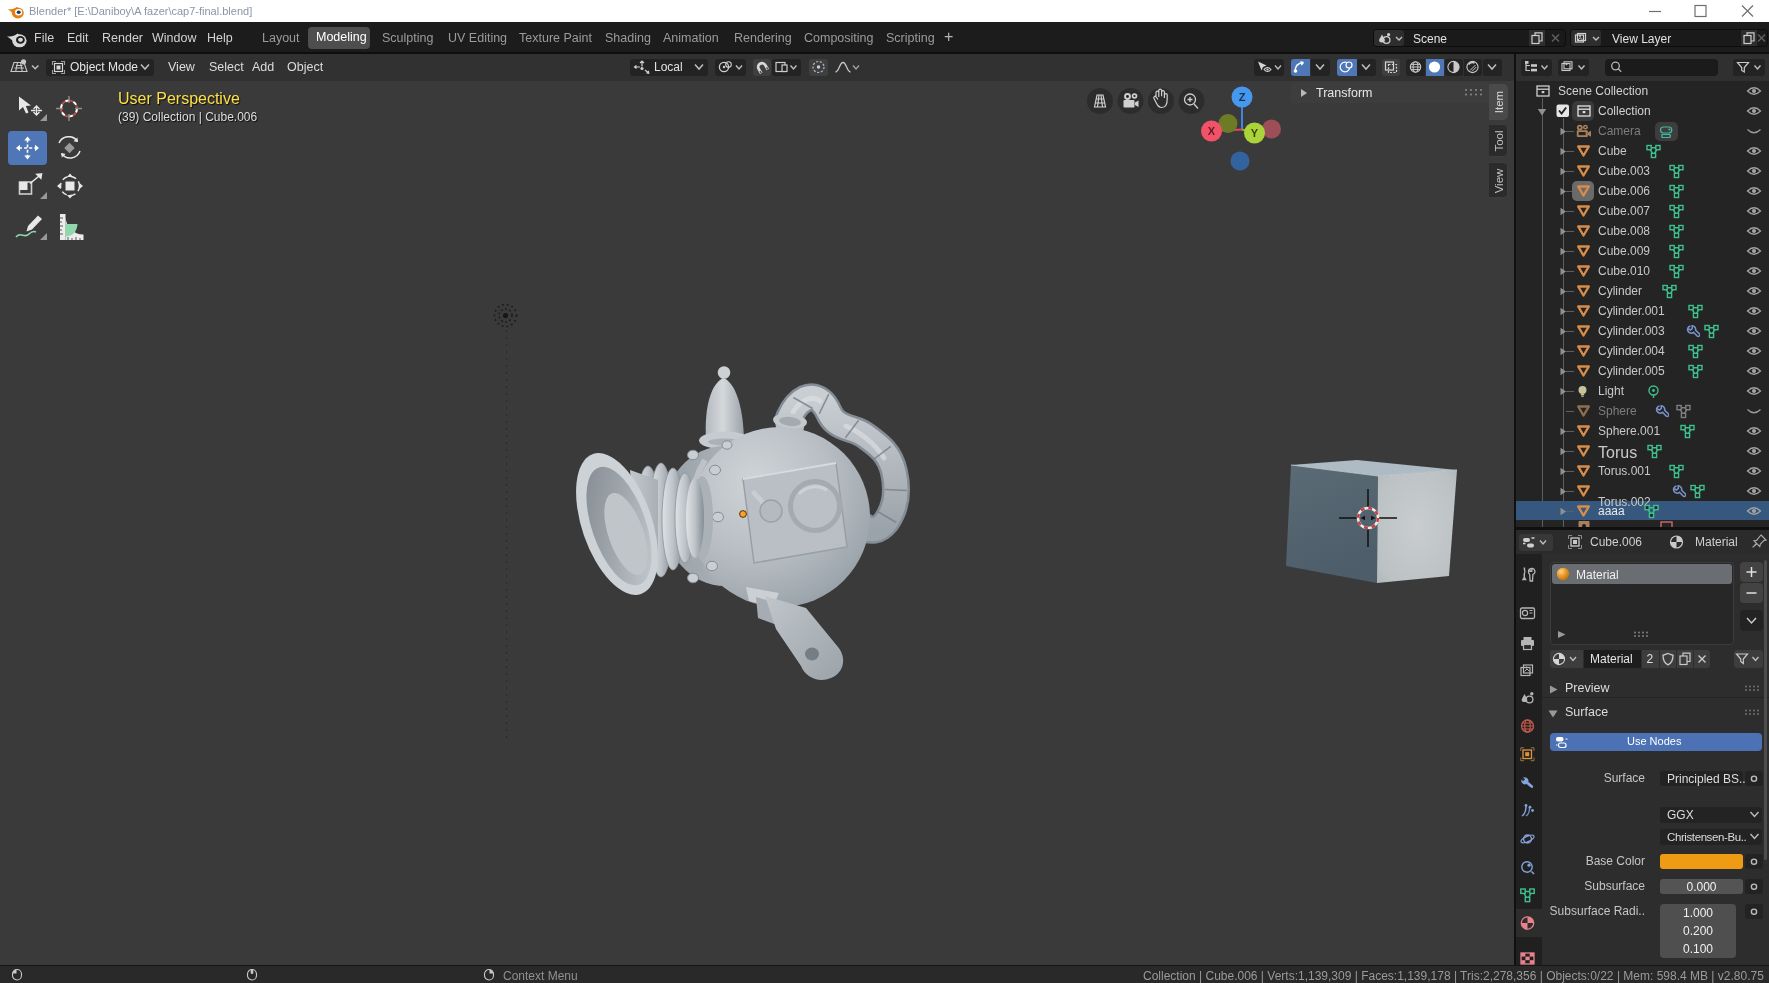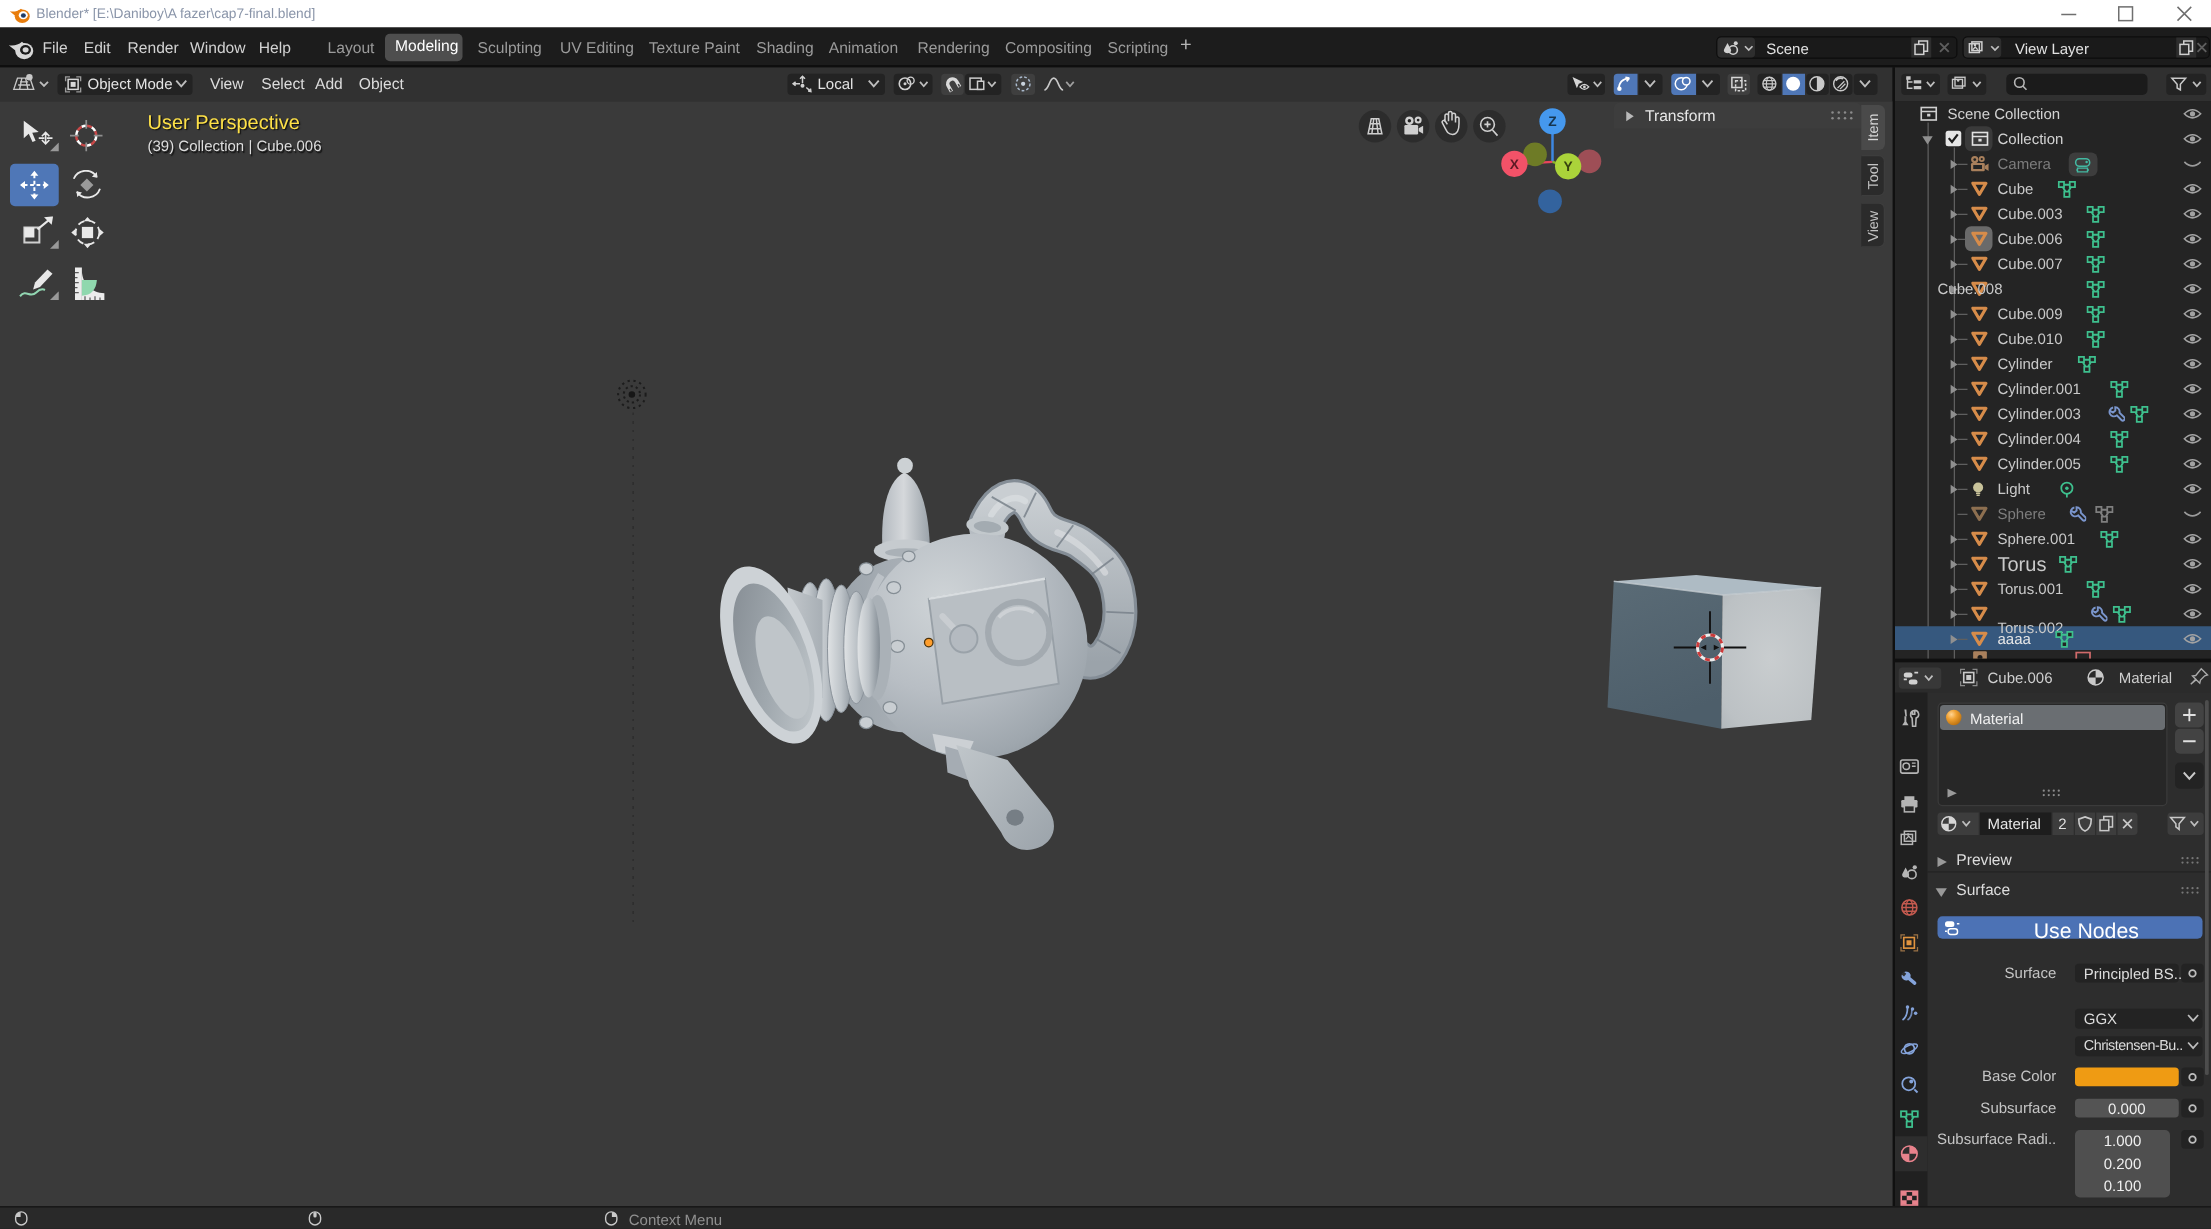--- a/index.html
+++ b/index.html
@@ -630,21 +630,21 @@
 <path d="M 1.5,6 q 6.5,-6.5 13,0 q -6.5,6.5 -13,0 Z" fill="none" stroke="#a2a2a2" stroke-width="1.3"></path>
 <circle cx="8" cy="6" r="2.1" fill="#a2a2a2"></circle>
 </svg>
     <svg class="a" style="left:1559px;top:226.5px;" width="8" height="9" viewBox="0 0 8 9">
       <path d="M 1.5,0.8 L 7,4.5 L 1.5,8.2 Z" fill="#909090"></path>
     </svg>
     <div class="a" style="left:1566px;top:231px;width:8px;height:1px;background:#5f5f5f;"></div>
     <svg class="a" style="left:1576px;top:224px;" width="15" height="14" viewBox="0 0 15 14">
 <path d="M 2.2,2.5 h 10.6 l -5.3,9 Z" fill="none" stroke="#d78c4a" stroke-width="2.4" stroke-linejoin="round"></path>
 </svg>
-    <div class="a txt " style="left:1550px;top:223.5px;font-size:12px;color:#c9c9c9;">Cube.008</div>
+    <div class="a txt " style="left:1598px;top:223.5px;font-size:12px;color:#c9c9c9;">Cube.008</div>
     <svg class="a" style="left:1669px;top:223.5px;" width="15" height="15" viewBox="0 0 15 15">
 <path d="M 3.2,3.8 h 8.6 l -4.3,7.4 Z" fill="none" stroke="#3ec08e" stroke-width="1.5" stroke-linejoin="round"></path>
 <rect x="1" y="1.5" width="4.2" height="4.2" fill="#242424" stroke="#3ec08e" stroke-width="1.4"></rect>
 <rect x="9.8" y="1.5" width="4.2" height="4.2" fill="#242424" stroke="#3ec08e" stroke-width="1.4"></rect>
 <rect x="5.4" y="9.3" width="4.2" height="4.2" fill="#242424" stroke="#3ec08e" stroke-width="1.4"></rect>
 </svg>
     <svg class="a" style="left:1746px;top:225px;" width="16" height="12" viewBox="0 0 16 12">
 <path d="M 1.5,6 q 6.5,-6.5 13,0 q -6.5,6.5 -13,0 Z" fill="none" stroke="#a2a2a2" stroke-width="1.3"></path>
 <circle cx="8" cy="6" r="2.1" fill="#a2a2a2"></circle>
 </svg>
@@ -1117,21 +1117,21 @@
         <circle cx="10" cy="5" r="0.9"></circle>
         <circle cx="14" cy="5" r="0.9"></circle>
 </g>
     </svg>
     <div class="a" style="left:1550px;top:733px;width:212px;height:18px;background:#4c72b5;border-radius:4px;"></div>
     <svg class="a" style="left:1553px;top:734px;" width="18" height="16" viewBox="0 0 18 16">
 <rect x="3" y="3" width="7.5" height="4.5" rx="2" fill="#ffffff"></rect>
 <rect x="5.5" y="9" width="7.5" height="4.5" rx="2" fill="none" stroke="#ffffff" stroke-width="1.2"></rect>
 <path d="M 12.5,5 h 2 M 3,11 h 1.5" stroke="#ffffff" stroke-width="1.2"></path>
 </svg>
-    <div class="a txt " style="left:1627px;top:735px;font-size:17px;color:#ffffff;text-align:center;">Use Nodes</div>
+    <div class="a txt " style="left:1627px;top:735px;font-size:11px;color:#ffffff;text-align:center;">Use Nodes</div>
     <div class="a txt" style="left:1485px;top:771px;width:160px;text-align:right;font-size:12px;color:#c5c5c5;">Surface</div>
     <div class="a" style="left:1660px;top:770.5px;width:83px;height:15.5px;background:#232323;border-radius:3px;"></div>
     <div class="a txt " style="left:1667px;top:771.5px;font-size:12px;color:#dcdcdc;">Principled BS..</div>
     <div class="a" style="left:1744.5px;top:770.5px;width:18px;height:15.5px;background:#232323;border-radius:3px;"></div>
     <svg class="a" style="left:1744.5px;top:770.5px;" width="18" height="16" viewBox="0 0 18 16">
       <circle cx="9" cy="7.7" r="2.6" fill="none" stroke="#bdbdbd" stroke-width="1.4"></circle>
     </svg>
     <div class="a" style="left:1660px;top:807px;width:102px;height:15.5px;background:#232323;border-radius:3px;"></div>
     <div class="a txt " style="left:1667px;top:808px;font-size:12px;color:#dcdcdc;">GGX</div>
     <svg class="a" style="left:1748px;top:809px;" width="14" height="12" viewBox="0 0 14 12">
@@ -1172,12 +1172,13 @@
 </svg>
     <svg class="a" style="left:246px;top:968px;" width="12" height="13" viewBox="0 0 12 13">
 <rect x="1.5" y="1.5" width="9" height="10.5" rx="4.5" fill="none" stroke="#c9c9c9" stroke-width="1.1"></rect>
 <rect x="4.7" y="1.5" width="2.6" height="4.5" rx="1.3" fill="#c9c9c9"></rect>
 </svg>
     <svg class="a" style="left:483px;top:968px;" width="12" height="13" viewBox="0 0 12 13">
 <rect x="1.5" y="1.5" width="9" height="10.5" rx="4.5" fill="none" stroke="#c9c9c9" stroke-width="1.1"></rect>
 <path d="M 10.5,5.5 a 4.5,4.5 0 0 0 -4,-4 v 4 Z" fill="#c9c9c9"></path>
 </svg>
     <div class="a txt " style="left:503px;top:968.5px;font-size:12px;color:#909090;">Context Menu</div>
+    <div class="a txt " style="left:1143px;top:968.5px;font-size:12px;color:#9a9a9a;">Collection | Cube.006 | Verts:1,139,309 | Faces:1,139,178 | Tris:2,278,356 | Objects:0/22 | Mem: 598.4 MB | v2.80.75</div>
   </div>
 </body></html>

